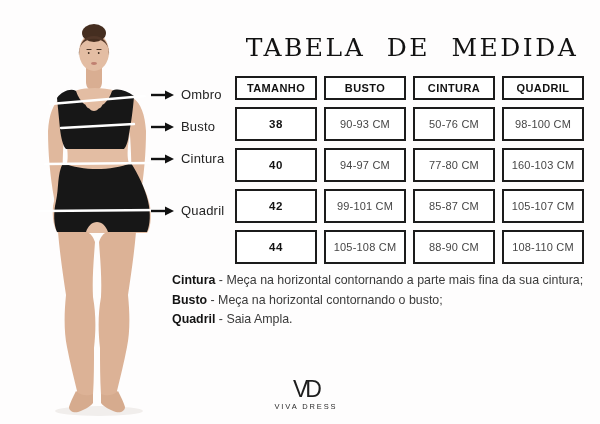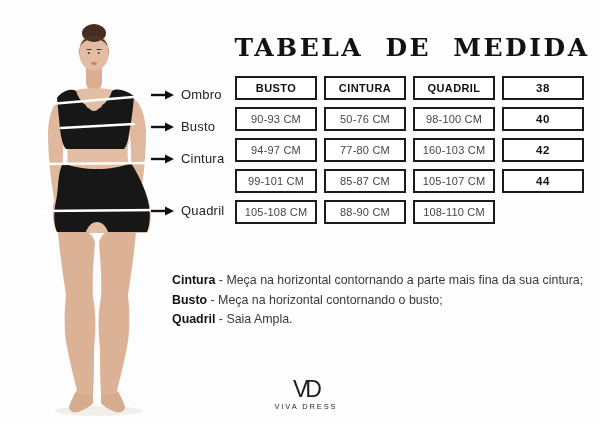--- a/index.html
+++ b/index.html
@@ -12,32 +12,32 @@
   .figure-area svg{display:block;}
   .measure-label{
     position:absolute;display:flex;align-items:center;gap:7px;
     font-size:13px;color:#242424;letter-spacing:.2px;white-space:nowrap;
   }
   .measure-label .arrow{display:flex;align-items:center;}
   
   .page-title{
     position:absolute;left:234px;top:33px;width:356px;margin:0;
     text-align:center;font-family:"DejaVu Serif","Liberation Serif",serif;
-    font-weight:700;font-size:25px;letter-spacing:2.5px;word-spacing:11px;
+    font-weight:400;font-size:25px;letter-spacing:2.5px;word-spacing:11px;
     color:#121212;
   }
   
   .size-table{
     position:absolute;left:235px;top:76px;
     display:grid;grid-template-columns:repeat(4,82px);
     column-gap:7px;row-gap:7px;
   }
   .cell{
     box-sizing:border-box;border:2px solid #1b1b1b;background:#ffffff;
-    height:24px;display:flex;align-items:center;justify-content:center;
+    height:34px;display:flex;align-items:center;justify-content:center;
     white-space:nowrap;
   }
   .cell.hdr{height:24px;font-weight:700;font-size:11px;letter-spacing:.4px;color:#111;}
   .cell.size{font-weight:700;font-size:11.5px;color:#121212;letter-spacing:.5px;}
   .cell.val{font-size:11px;color:#464646;letter-spacing:.2px;}
   
   .notes{
     position:absolute;left:172px;top:271px;
     font-size:12.4px;line-height:19.6px;color:#3a3a3a;white-space:nowrap;
   }
@@ -130,20 +130,21 @@
             <polygon points="14,0.5 23,5 14,9.5" fill="#111"></polygon>
           </svg>
       </span>
       <span>Quadril</span>
     </div>
   </div>
 
   <h1 class="page-title">TABELA DE MEDIDA</h1>
 
   <div class="size-table">
+    <div class="cell hdr">TAMANHO</div>
     <div class="cell hdr">BUSTO</div>
     <div class="cell hdr">CINTURA</div>
     <div class="cell hdr">QUADRIL</div>
 
     <div class="cell size">38</div>
     <div class="cell val">90-93 CM</div>
     <div class="cell val">50-76 CM</div>
     <div class="cell val">98-100 CM</div>
 
     <div class="cell size">40</div>

